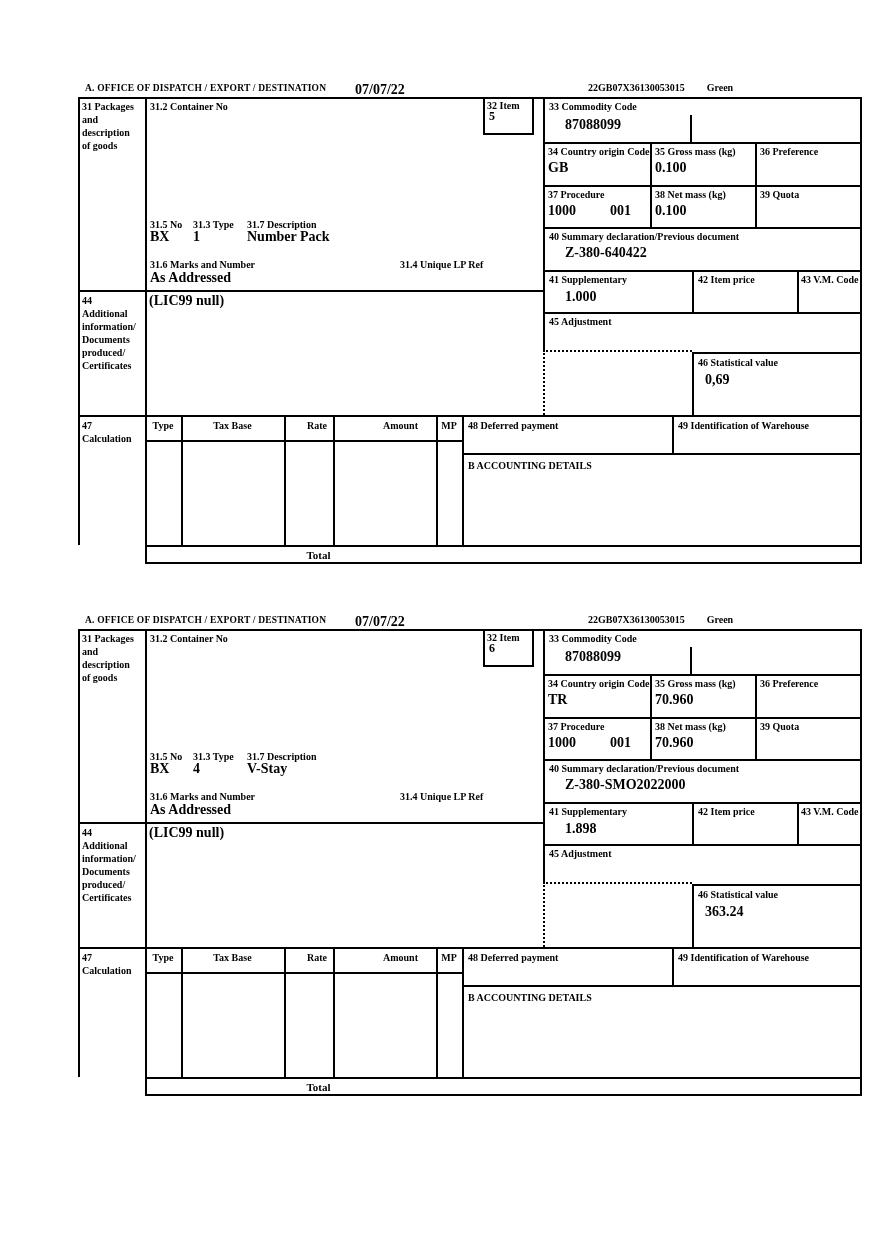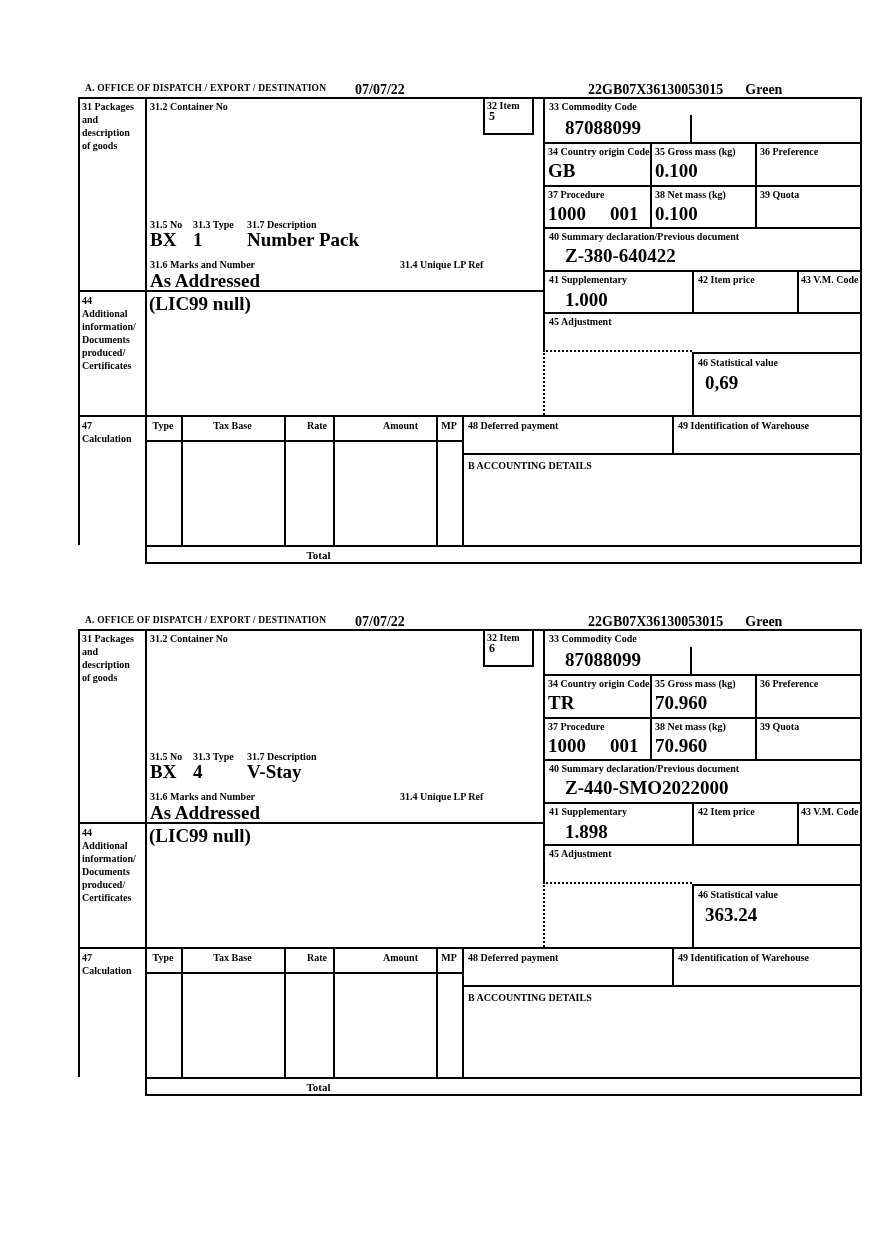--- a/index.html
+++ b/index.html
@@ -4,25 +4,25 @@
 <style>
   html,body{margin:0;padding:0;background:#ffffff;}
   body{width:882px;height:1250px;position:relative;font-family:"Liberation Serif",serif;color:#000;}
   .copy{position:absolute;left:0;width:882px;height:482px;}
   .ln{position:absolute;background:#000;}
   .hl{height:2px;}
   .vl{width:2px;}
   .dot-h{position:absolute;height:0;border-top:2px dotted #000;}
   .dot-v{position:absolute;width:0;border-left:2px dotted #000;}
   .lbl{position:absolute;font-size:10px;font-weight:bold;line-height:1.3;white-space:pre-line;}
-  .val{position:absolute;font-size:19px;font-weight:bold;white-space:pre;}
+  .val{position:absolute;font-size:14px;font-weight:bold;white-space:pre;}
   .val-sm{position:absolute;font-size:12px;font-weight:bold;}
   .hdr-office{position:absolute;font-size:9.5px;font-weight:bold;letter-spacing:.2px;}
   .hdr-val{position:absolute;font-size:14px;font-weight:bold;}
-  .ref-row{position:absolute;display:flex;gap:22px;font-size:14px;font-weight:bold;}
+  .ref-row{position:absolute;display:flex;gap:22px;font-size:10px;font-weight:bold;}
   .center{text-align:center;}
   .right{text-align:right;box-sizing:border-box;}
 </style>
 </head>
 <body>
 
 <div id="copies-root">
   <div class="copy" style="top: 82px;">
 
     <div class="hdr-office" style="left:85px;top:1px;">A. OFFICE OF DISPATCH / EXPORT / DESTINATION</div>
@@ -225,21 +225,21 @@
     <div class="lbl" style="left:760px;top:63px;">36 Preference</div>
 
     <div class="lbl" style="left:548px;top:106px;">37 Procedure</div>
     <div class="val" style="left:548px;top:121px;">1000</div>
     <div class="val" style="left:610px;top:121px;">001</div>
     <div class="lbl" style="left:655px;top:106px;">38 Net mass (kg)</div>
     <div class="val" style="left:655px;top:121px;">70.960</div>
     <div class="lbl" style="left:760px;top:106px;">39 Quota</div>
 
     <div class="lbl" style="left:549px;top:148px;">40 Summary declaration/Previous document</div>
-    <div class="val" style="left:565px;top:163px;">Z-440-SMO2022000</div>
+    <div class="val" style="left:565px;top:163px;">Z-380-SMO2022000</div>
 
     <div class="lbl" style="left:549px;top:191px;">41 Supplementary</div>
     <div class="val" style="left:565px;top:207px;">1.898</div>
     <div class="lbl" style="left:698px;top:191px;">42 Item price</div>
     <div class="lbl" style="left:801px;top:191px;">43 V.M. Code</div>
 
     <div class="lbl" style="left:549px;top:233px;">45 Adjustment</div>
 
     <div class="lbl" style="left:698px;top:274px;">46 Statistical value</div>
     <div class="val" style="left:705px;top:290px;">363.24</div>

